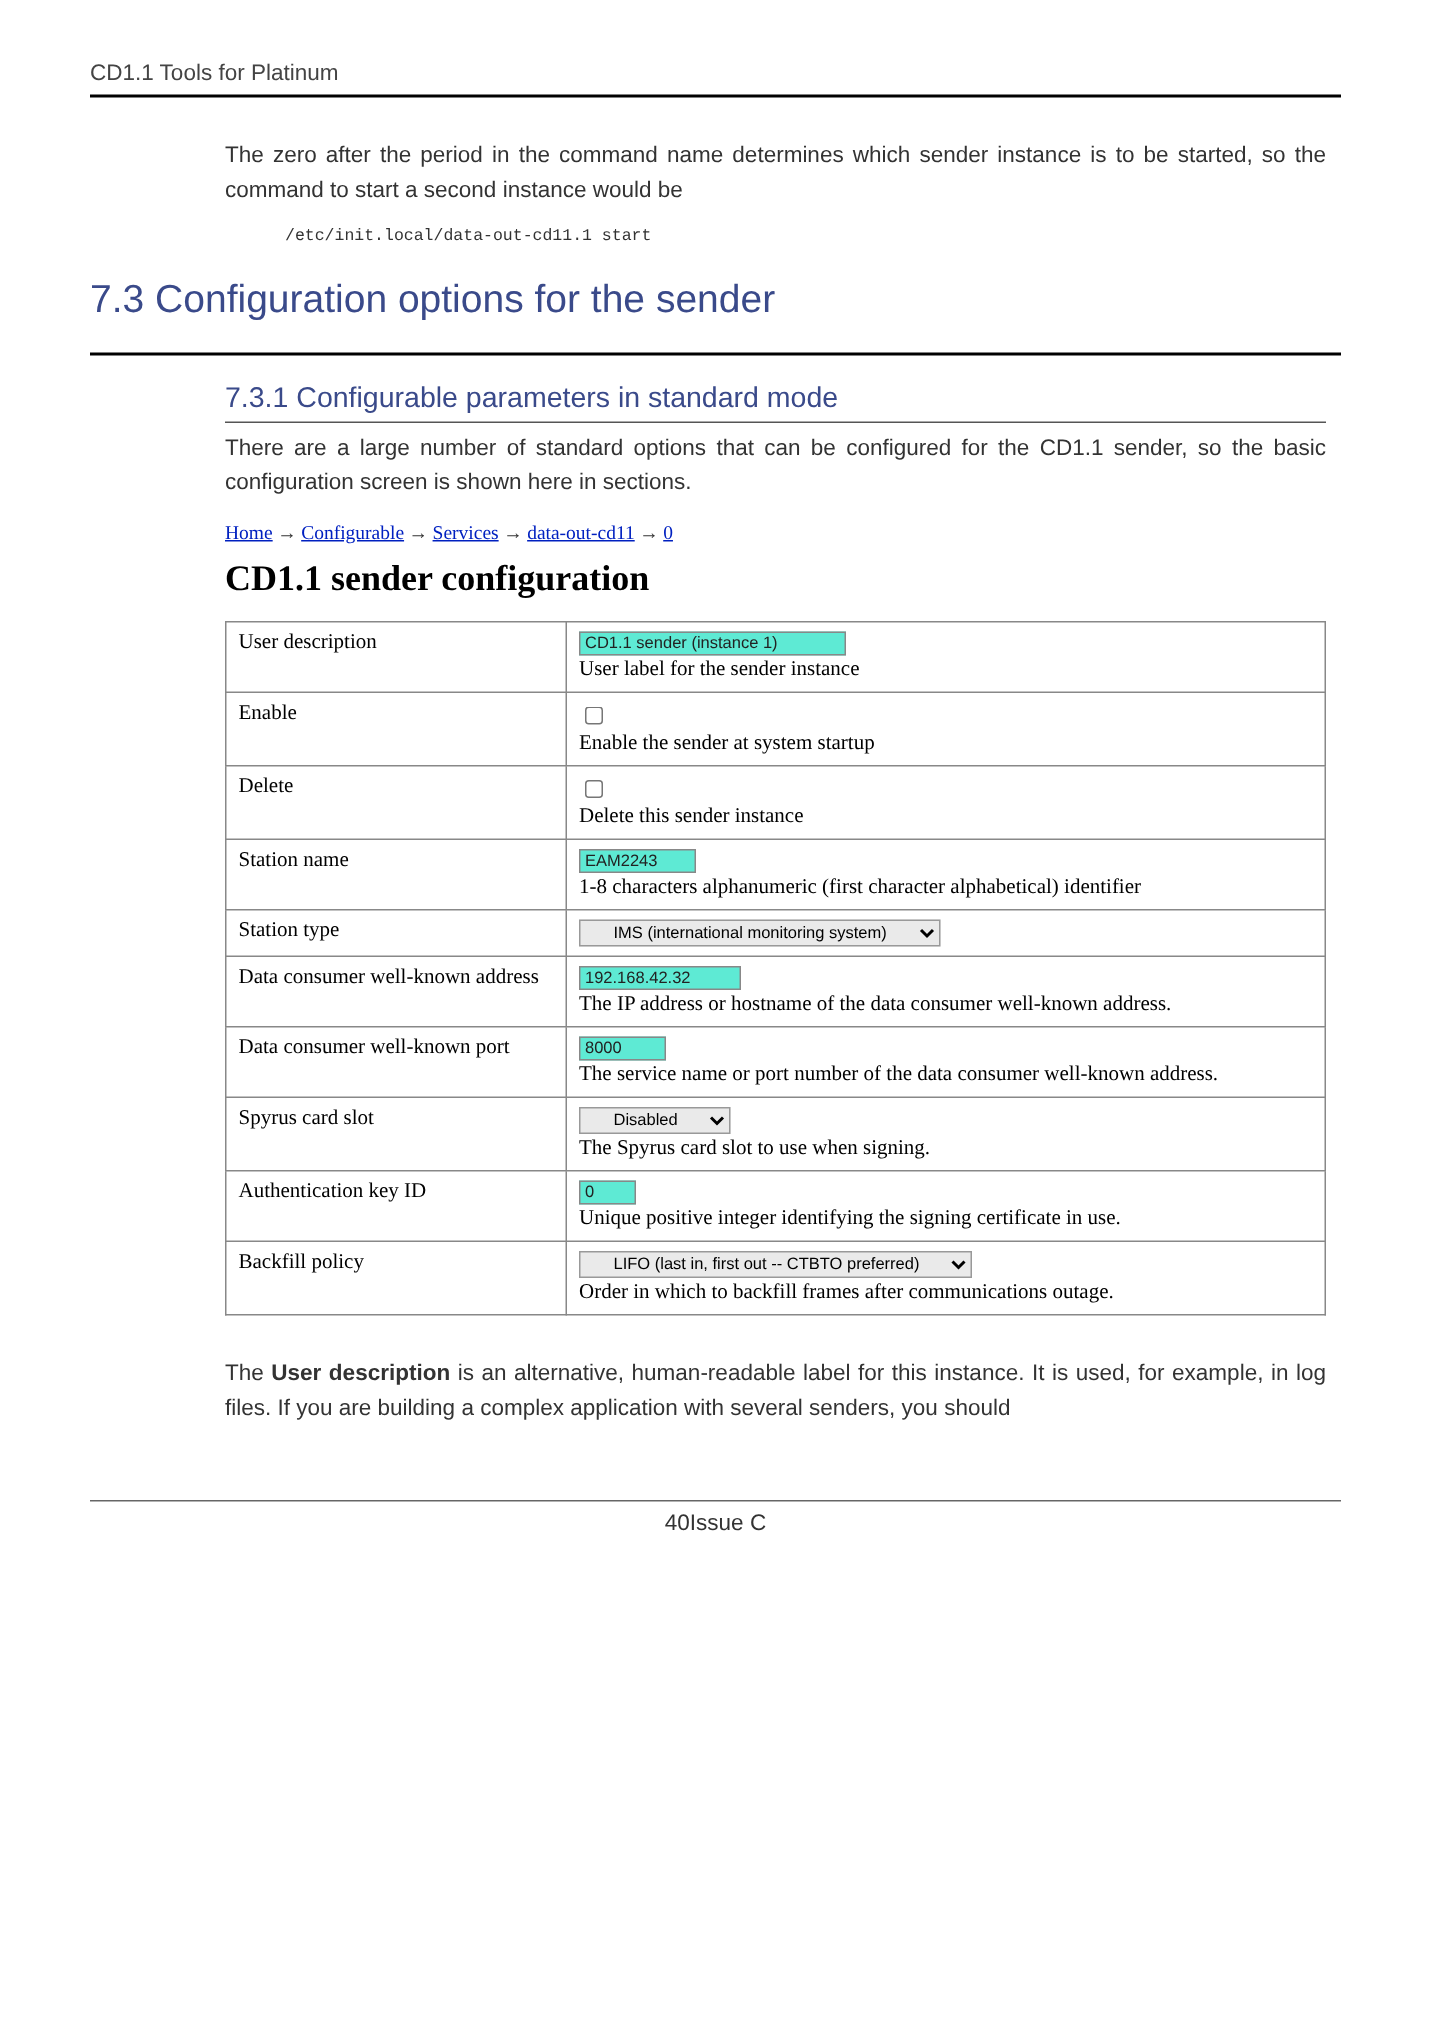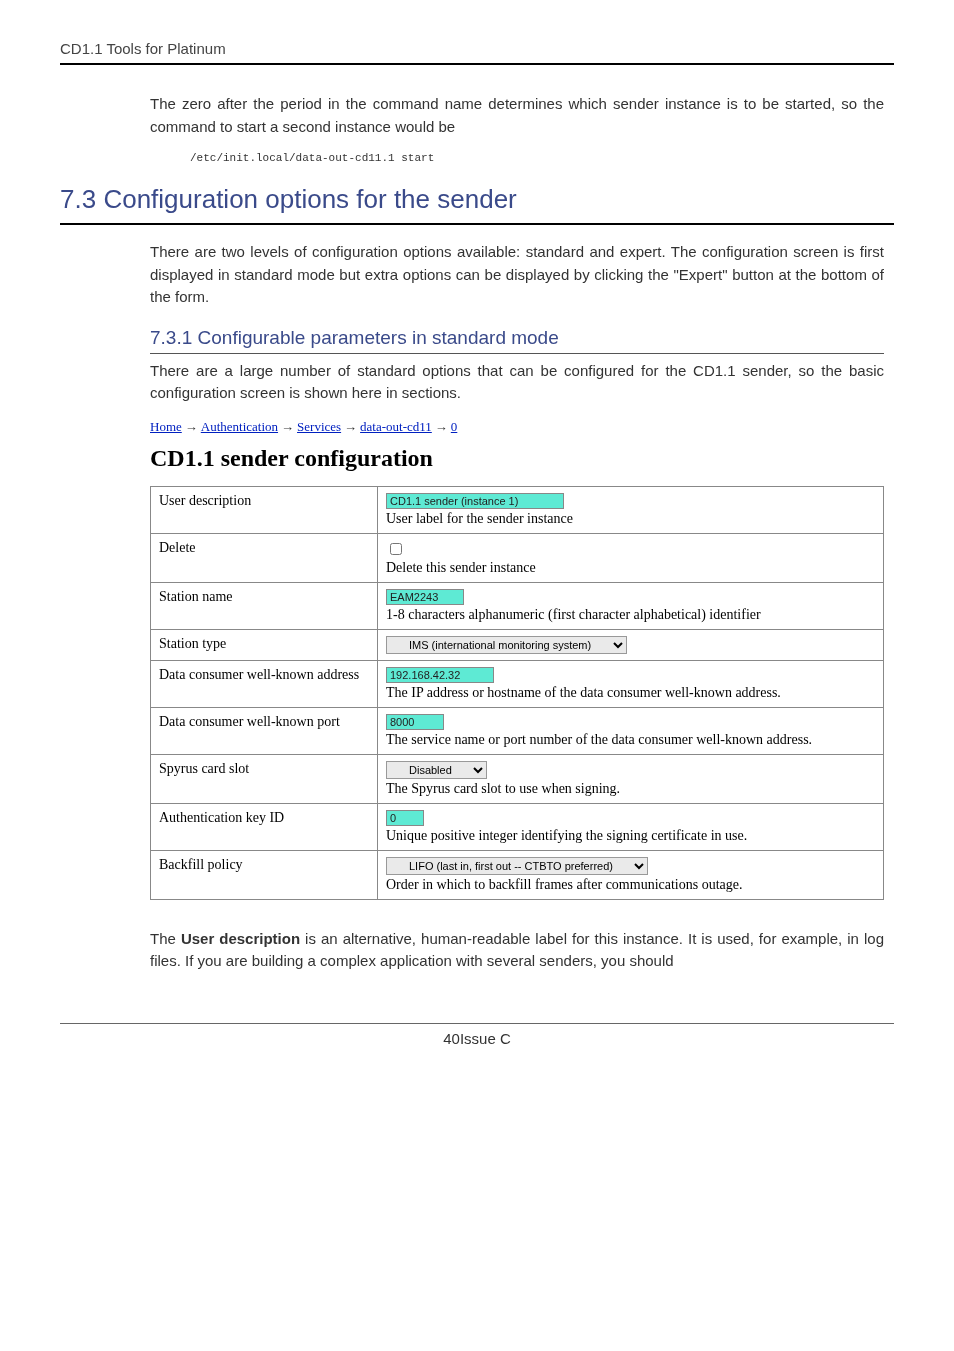--- a/index.html
+++ b/index.html
@@ -33,22 +33,22 @@
   }
   .code-block {
     font-family: "Courier New", monospace;
     font-size: 11px;
     margin: 10px 0 20px 40px;
   }
   h2.sec {
     font-size: 26px;
     font-weight: normal;
     color: #3a4a8a;
-    margin: 20px 0 16px 0;
-    padding-bottom: 8px;
+    margin: 20px 0 0 0;
+    padding-bottom: 20px;
     border-bottom: 2px solid #000;
     font-family: Verdana, Geneva, sans-serif;
   }
   h3.subsec {
     font-size: 19px;
     font-weight: normal;
     color: #3a4a8a;
     margin: 18px 0 6px 0;
     padding-bottom: 4px;
     border-bottom: 1px solid #555;
@@ -136,46 +136,52 @@
     <p class="prose">The zero after the period in the command name determines which  sender instance is to be started, so the command to start a second instance would be</p>
     <div class="code-block">/etc/init.local/data-out-cd11.1 start</div>
   </div>
 
   <h2 class="sec">
     <span>7.3</span>
     <span>Configuration options for the sender</span>
   </h2>
 
   <div class="body-text">
-    <p class="prose">There are two levels of configuration options available: standard and expert.  The configuration screen is first displayed in standard mode but extra options can be displayed by clicking the "Expert" button at the bottom of the form.</p>
 
     <h3 class="subsec">
       <span>7.3.1</span>
       <span>Configurable parameters in standard mode</span>
     </h3>
 
     <p class="prose">There are a large number of standard options that can be configured for the CD1.1 sender, so the basic configuration screen is shown here in sections.</p>
 
     <div class="crumbs">
-      <a href="#">Home</a><span class="arrow">→</span><a href="#">Authentication</a><span class="arrow">→</span><a href="#">Services</a><span class="arrow">→</span><a href="#">data-out-cd11</a><span class="arrow">→</span><a href="#">0</a>
+      <a href="#">Home</a><span class="arrow">→</span><a href="#">Configurable</a><span class="arrow">→</span><a href="#">Services</a><span class="arrow">→</span><a href="#">data-out-cd11</a><span class="arrow">→</span><a href="#">0</a>
     </div>
 
     <h2 class="panel-title">CD1.1 sender configuration</h2>
 
     <table class="form">
 
       <tbody>
           <tr>
         <td class="label-cell">User description</td>
         <td>
           <input class="frm-input" style="width: 170px;" type="text" value="CD1.1 sender (instance 1)">
           <span class="help">User label for the sender instance</span>
         </td>
       </tr>
 
+      <tr>
+        <td class="label-cell">Enable</td>
+        <td>
+          <input type="checkbox" class="frm-check" style="">
+          <span class="help">Enable the sender at system startup</span>
+        </td>
+      </tr>
 
       <tr>
         <td class="label-cell">Delete</td>
         <td>
           <input type="checkbox" class="frm-check" style="">
           <span class="help">Delete this sender instance</span>
         </td>
       </tr>
 
       <tr>

